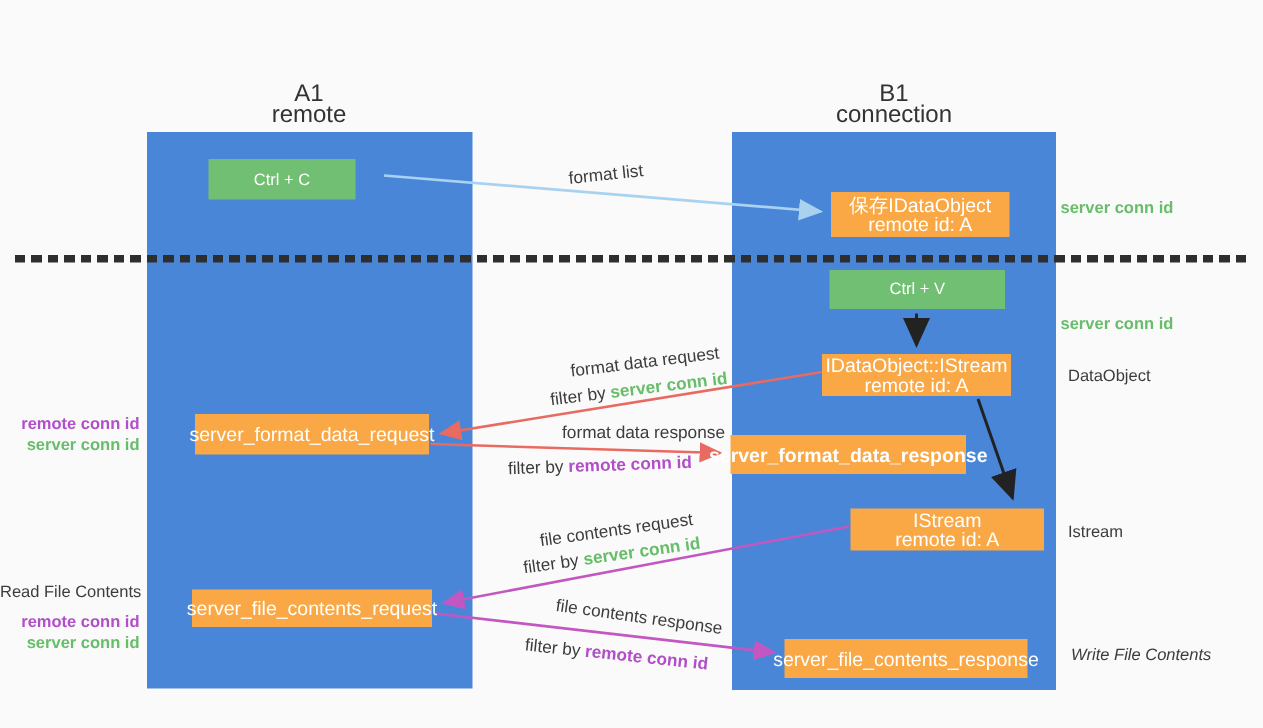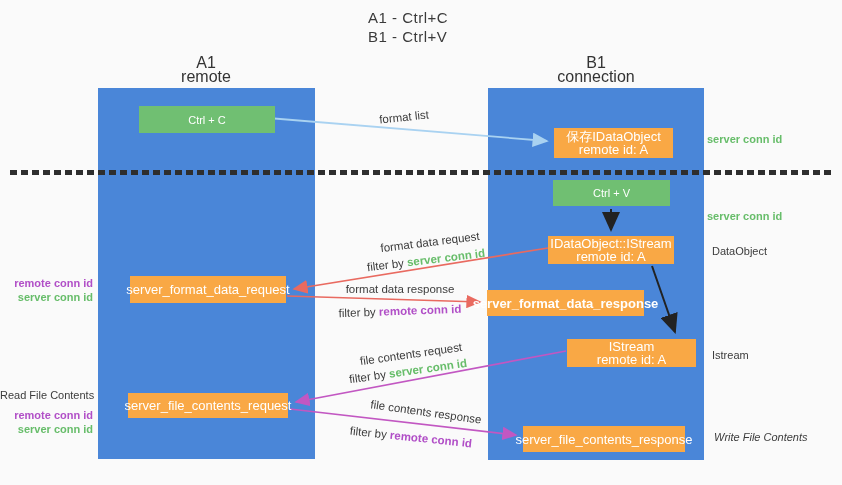--- a/index.html
+++ b/index.html
@@ -19,24 +19,20 @@
   .flow{font-size:11.5px;color:#3c3c3c;white-space:nowrap;transform-origin:center;}
   .flow .g{color:#67bd6a;font-weight:bold;}
   .flow .p{color:#b14fc7;font-weight:bold;}
   svg.arrows{position:absolute;top:0;left:0;pointer-events:none;}
 </style>
 </head>
 <body>
 
 <div class="canvas">
 
-  <div class="abs title">
-    <div>A1 - Ctrl+C</div>
-    <div>B1 - Ctrl+V</div>
-  </div>
 
   <div class="abs lane-header" style="left:146px;">
     <div>A1</div>
     <div>remote</div>
   </div>
   <div class="abs lane-header" style="left:536px;">
     <div>B1</div>
     <div>connection</div>
   </div>
 
@@ -62,21 +58,21 @@
     </defs>
     <line x1="256" y1="117" x2="547" y2="141" stroke="#a9d2f1" stroke-width="1.8" marker-end="url(#m-blue)"></line>
     <line x1="611" y1="209" x2="611" y2="230" stroke="#222222" stroke-width="2" marker-end="url(#m-black)"></line>
     <line x1="548" y1="248" x2="294" y2="289" stroke="#e96a60" stroke-width="1.7" marker-end="url(#m-red)"></line>
     <line x1="287" y1="296" x2="480" y2="302" stroke="#e96a60" stroke-width="1.7" marker-end="url(#m-red)"></line>
     <line x1="652" y1="266" x2="675" y2="332" stroke="#222222" stroke-width="2" marker-end="url(#m-black)"></line>
     <line x1="566" y1="351" x2="296" y2="402" stroke="#c257c2" stroke-width="1.7" marker-end="url(#m-mag)"></line>
     <line x1="290" y1="409" x2="516" y2="435" stroke="#c257c2" stroke-width="1.7" marker-end="url(#m-mag)"></line>
   </svg>
 
-  <div class="abs key" style="left:139px;top:106px;width:136px;height:27px;">Ctrl + C</div>
+  <div class="abs key" style="left:139px;top:106px;width:98px;height:27px;">Ctrl + C</div>
 
   <div class="abs node" style="left:554px;top:128px;width:119px;height:30px;">
     <span>保存IDataObject</span>
     <span>remote id: A</span>
   </div>
 
   <div class="abs key" style="left:553px;top:180px;width:117px;height:26px;">Ctrl + V</div>
 
   <div class="abs node" style="left:548px;top:236px;width:126px;height:28px;">
     <span>IDataObject::IStream</span>
@@ -109,21 +105,21 @@
   <div class="abs side green leftcol" style="top:423px;">server conn id</div>
 
   <div class="abs flow" style="left:404px;top:117px;transform:translate(-50%,-50%) rotate(-6deg);">format list</div>
 
   <div class="abs flow" style="left:430px;top:242px;transform:translate(-50%,-50%) rotate(-7deg);">format data request</div>
   <div class="abs flow" style="left:426px;top:260px;transform:translate(-50%,-50%) rotate(-7deg);">
     <span>filter by</span>
     <span class="g">server conn id</span>
   </div>
 
-  <div class="abs flow" style="left:400px;top:289px;transform:translate(-50%,-50%);">format data response</div>
+  <div class="abs flow" style="left:429px;top:289px;transform:translate(-50%,-50%);">format data response</div>
   <div class="abs flow" style="left:400px;top:311px;transform:translate(-50%,-50%) rotate(-2deg);">
     <span>filter by</span>
     <span class="p">remote conn id</span>
   </div>
 
   <div class="abs flow" style="left:411px;top:354px;transform:translate(-50%,-50%) rotate(-8deg);">file contents request</div>
   <div class="abs flow" style="left:408px;top:371px;transform:translate(-50%,-50%) rotate(-8deg);">
     <span>filter by</span>
     <span class="g">server conn id</span>
   </div>

